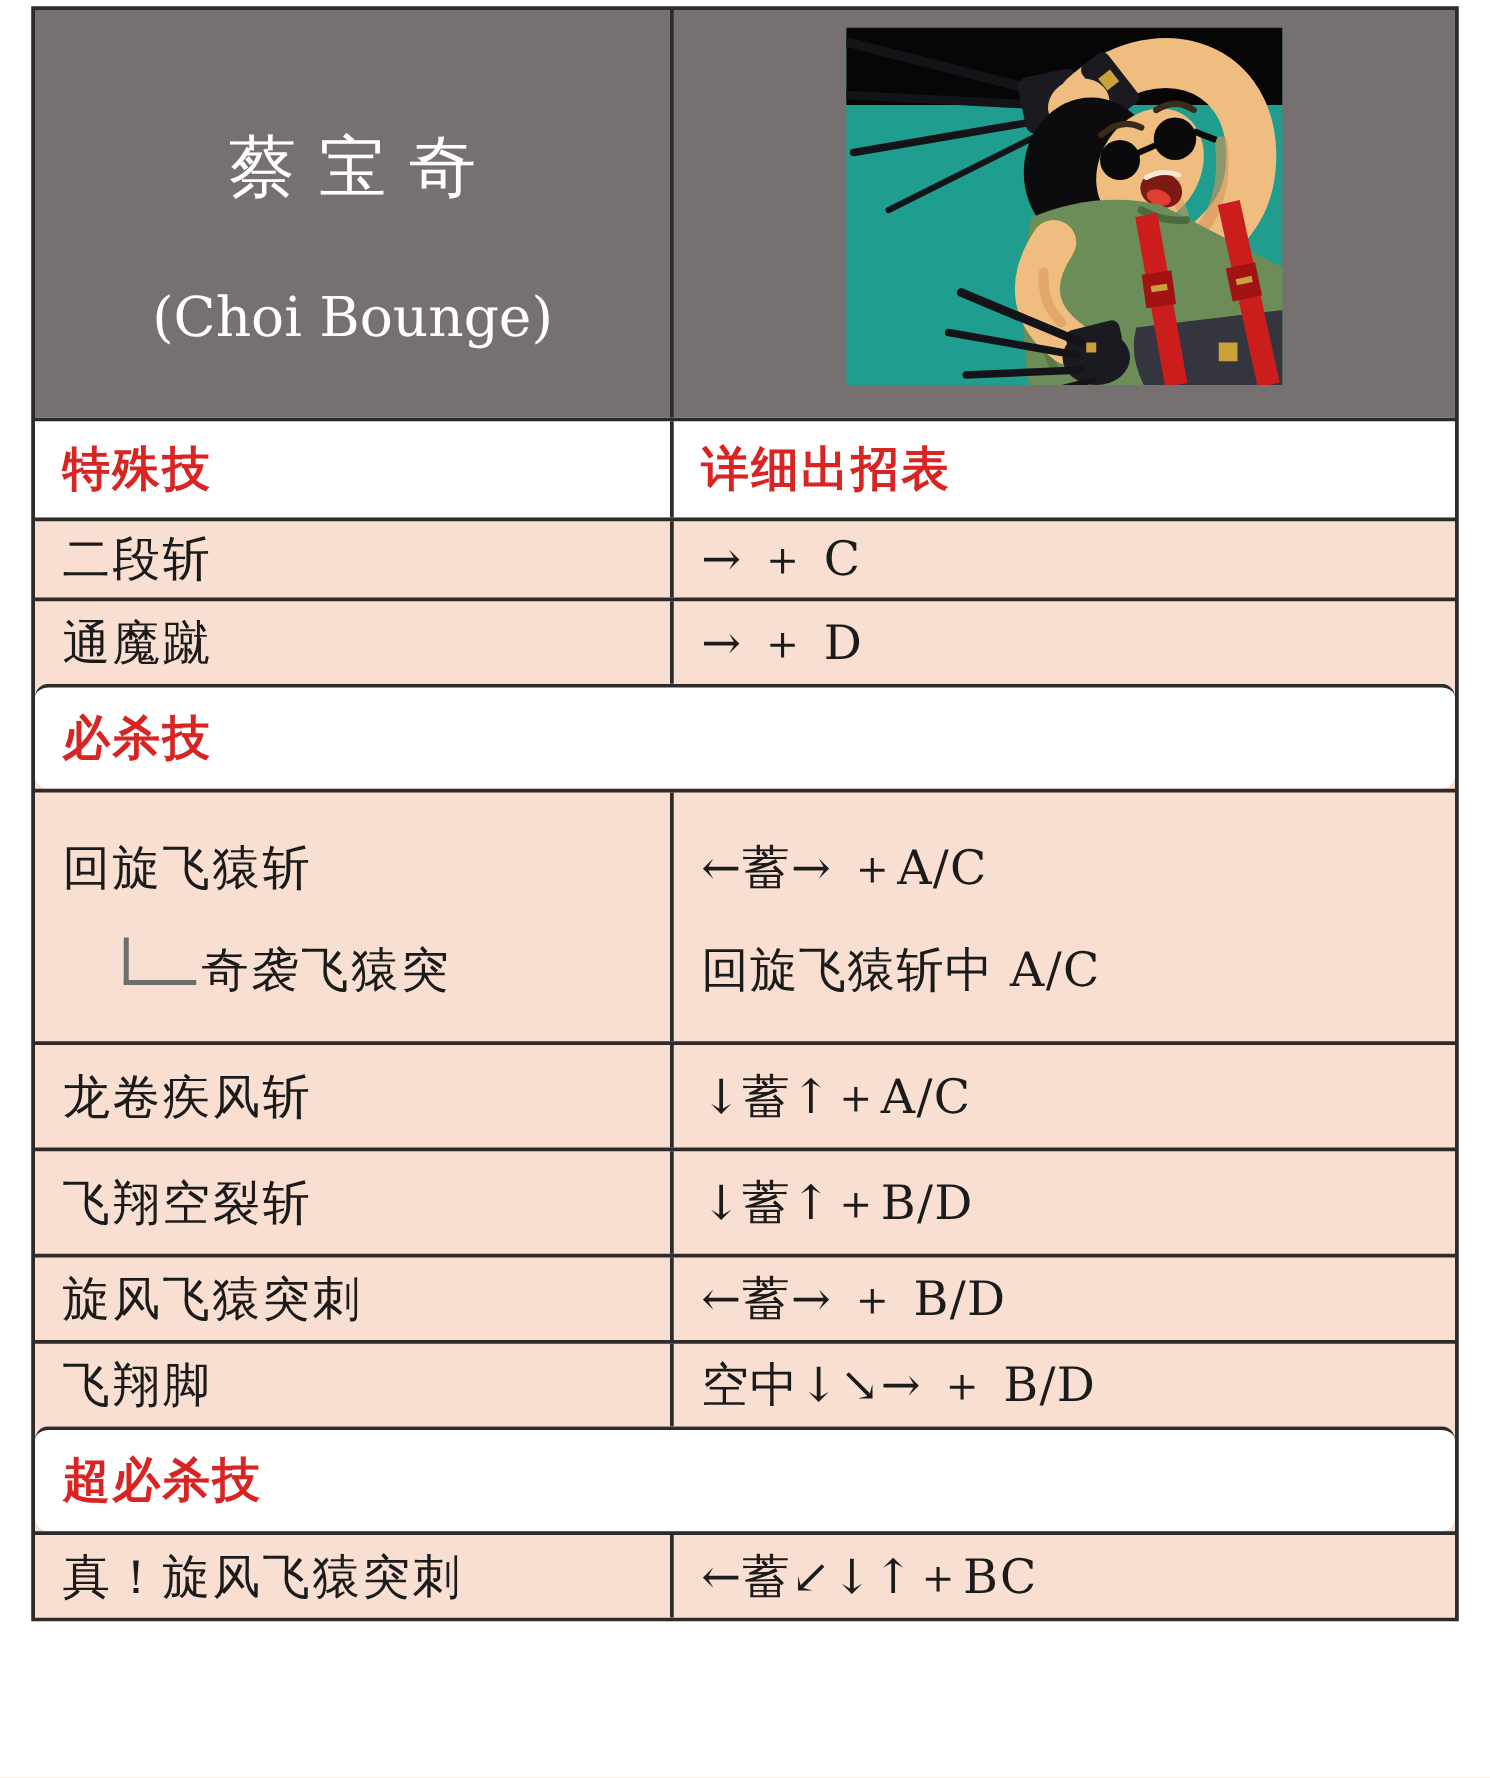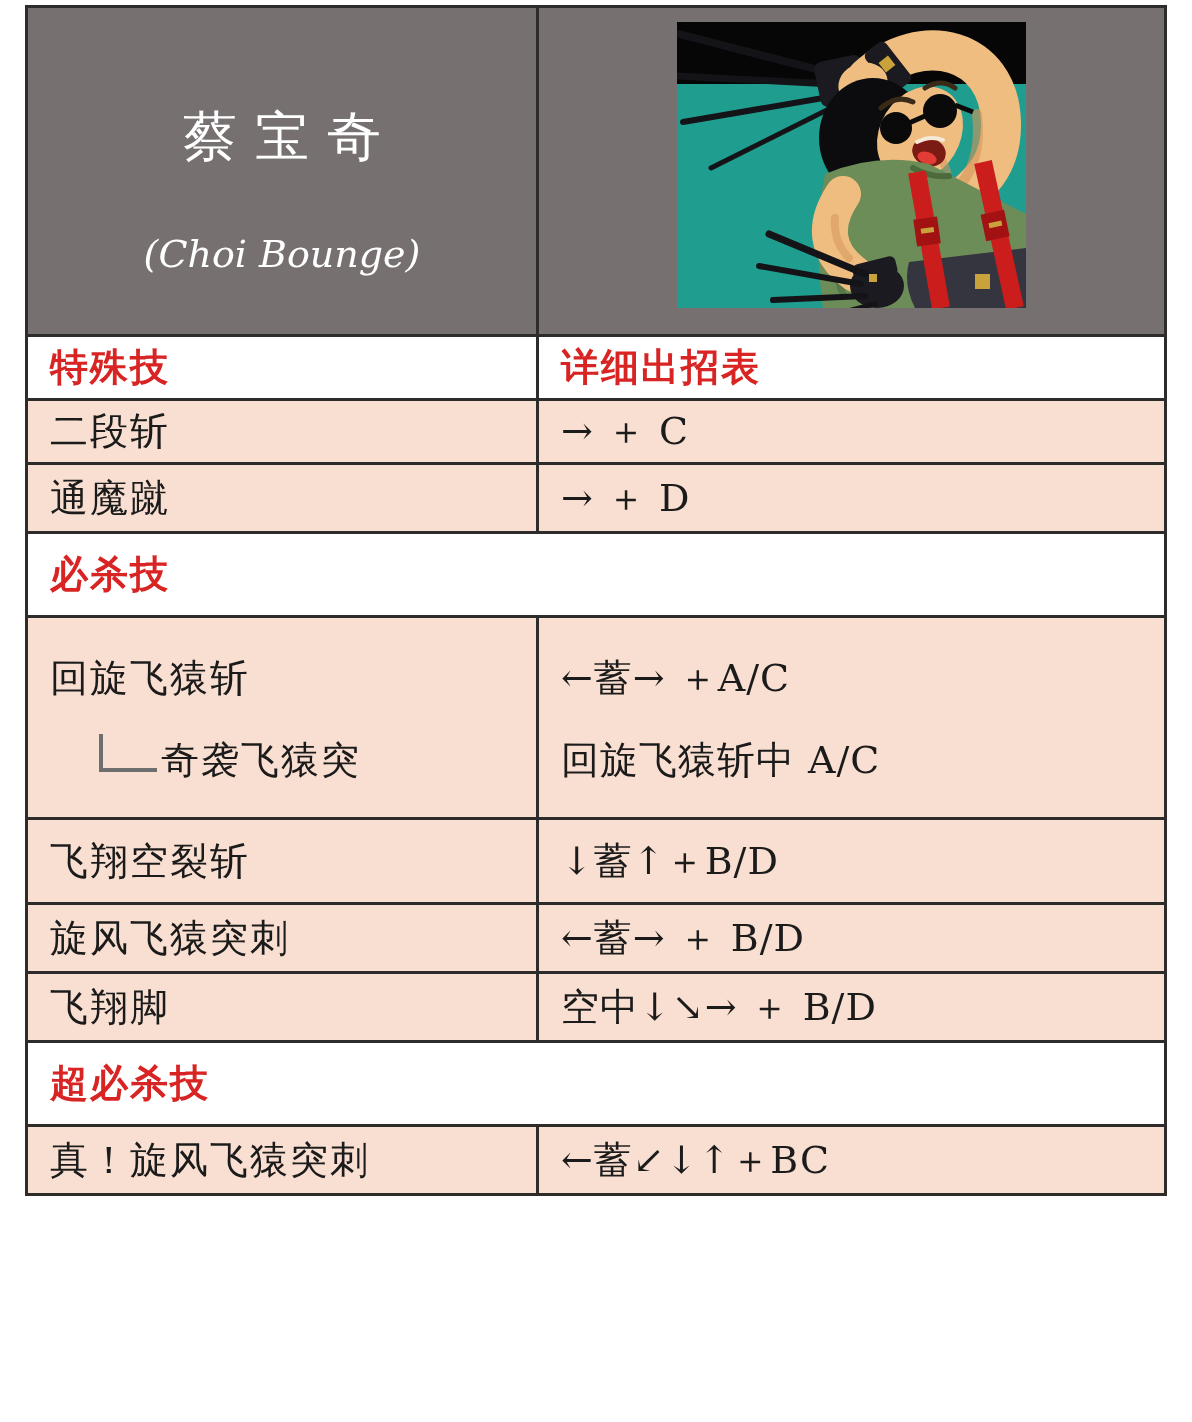--- a/index.html
+++ b/index.html
@@ -20,37 +20,37 @@
   .movetable{
     position:absolute; left:25px; top:5px; width:1142px;
     border:3px solid var(--border);
     background:var(--row_bg);
   }
   .row{display:flex; border-top:3px solid var(--border);}
   .row:first-child{border-top:none;}
   .cell-l{width:508px; flex:0 0 508px; display:flex; align-items:center; padding-left:22px;}
   .cell-r{flex:1; border-left:3px solid var(--border); display:flex; align-items:center; padding-left:22px;}
   .row-header{height:326px; background:var(--header_bg);}
-  .row-colhead{height:64px; background:var(--section_bg); color:var(--accent_red); font-weight:bold;}
+  .row-colhead{height:80px; background:var(--section_bg); color:var(--accent_red); font-weight:bold;}
   .row-move{height:64px; background:var(--row_bg);}
   .h84{height:69px;} .h85{height:85px;}
-  .row-section{height:84px; background:var(--section_bg);}
+  .row-section{height:84px; background:var(--section_bg);border-radius:11px;}
   .row-double{height:202px; background:var(--row_bg);}
   .row-double .cell-l,.row-double .cell-r{
     flex-direction:column; align-items:flex-start; justify-content:space-evenly; padding-top:4px;
   }
   .cjk{font-size:38px; letter-spacing:2px;}
   .cmd{font-size:38px; letter-spacing:1px;}
   .red{color:var(--accent_red); font-weight:bold;}
   .name-cell-header{
     width:508px; flex:0 0 508px; display:flex; flex-direction:column;
     align-items:center; justify-content:center; gap:58px; color:#ffffff;margin-top:35px;
   }
   .name-cn{font-size:54px; letter-spacing:18px; text-indent:18px;}
-  .name-en{font-size:38px;font-style:italic;}
+  .name-en{font-size:44px;}
   .portrait-cell{
     flex:1; border-left:3px solid var(--border);
     display:flex; align-items:center; justify-content:center; padding-bottom:12px;
   }
   .sub-line{display:flex; align-items:flex-end; margin-left:49px;}
   .corner{
     display:inline-block; width:58px; height:38px;
     border-left:4px solid var(--corner_gray); border-bottom:4px solid var(--corner_gray);
     margin-right:4px; transform:translateY(-14px);
   }
@@ -177,20 +177,28 @@
         <span class="corner"></span>
         <span class="cjk">奇袭飞猿突</span>
       </span>
     </div>
     <div class="cell-r">
       <span class="cmd">←蓄→ ＋A/C</span>
       <span class="cmd">回旋飞猿斩中 A/C</span>
     </div>
   </div>
 
+  <div class="row row-move h85">
+    <div class="cell-l">
+      <span class="cjk">龙卷疾风斩</span>
+    </div>
+    <div class="cell-r">
+      <span class="cmd">↓蓄↑＋A/C</span>
+    </div>
+  </div>
 
   <div class="row row-move h85">
     <div class="cell-l">
       <span class="cjk">飞翔空裂斩</span>
     </div>
     <div class="cell-r">
       <span class="cmd">↓蓄↑＋B/D</span>
     </div>
   </div>
 

